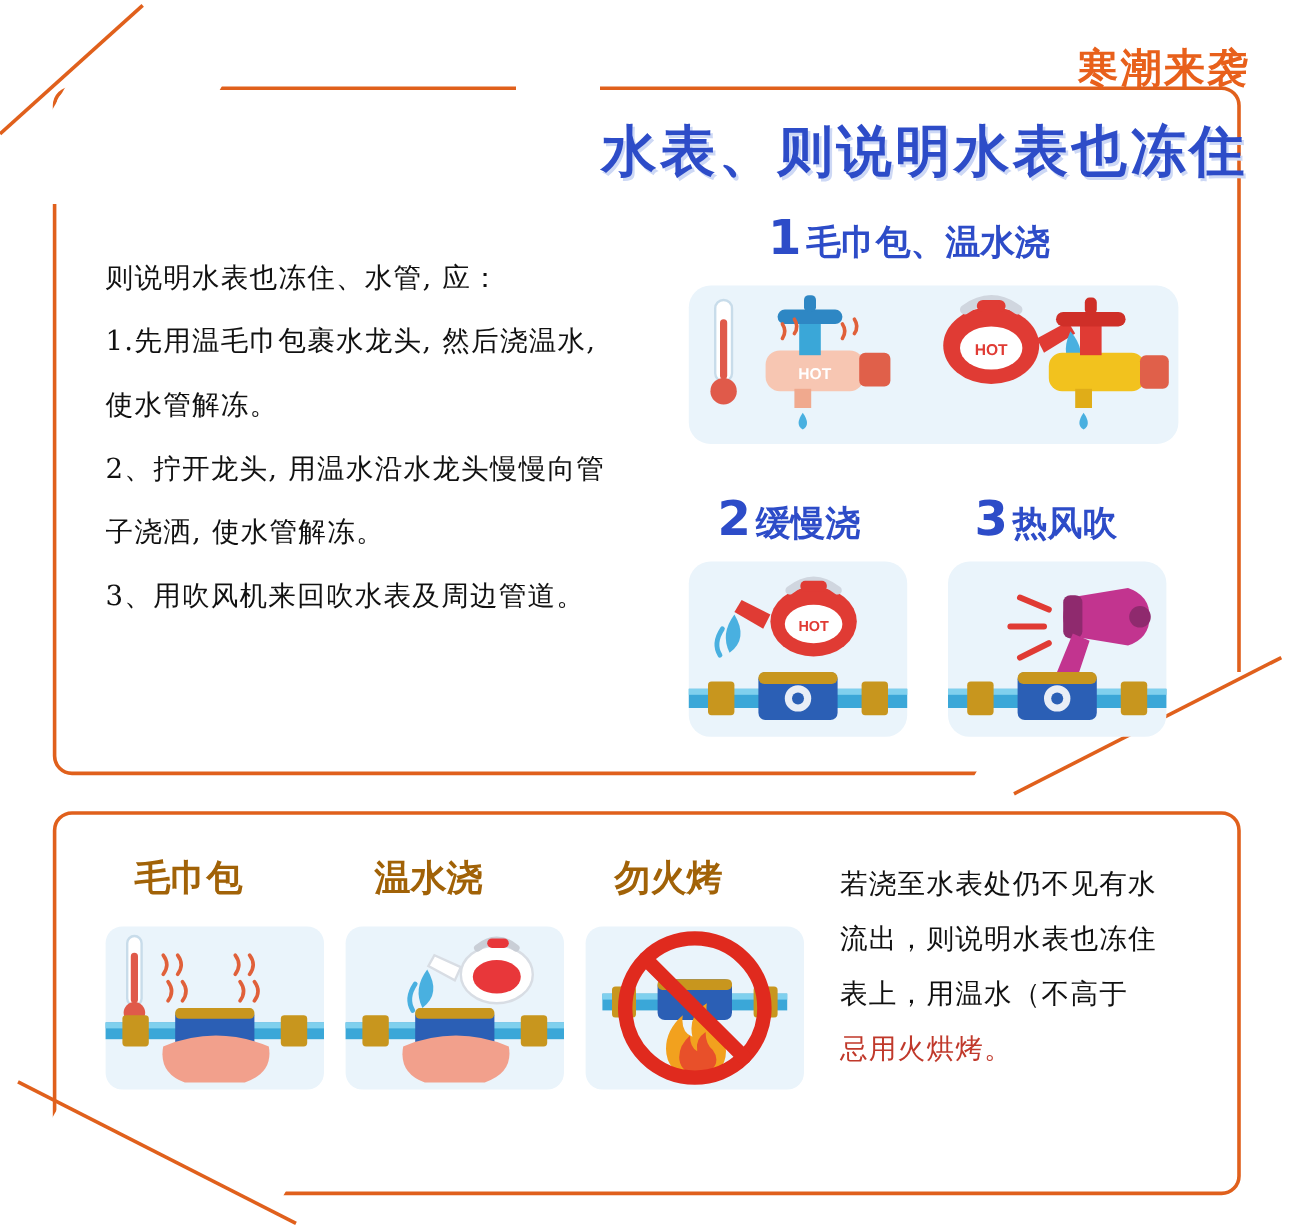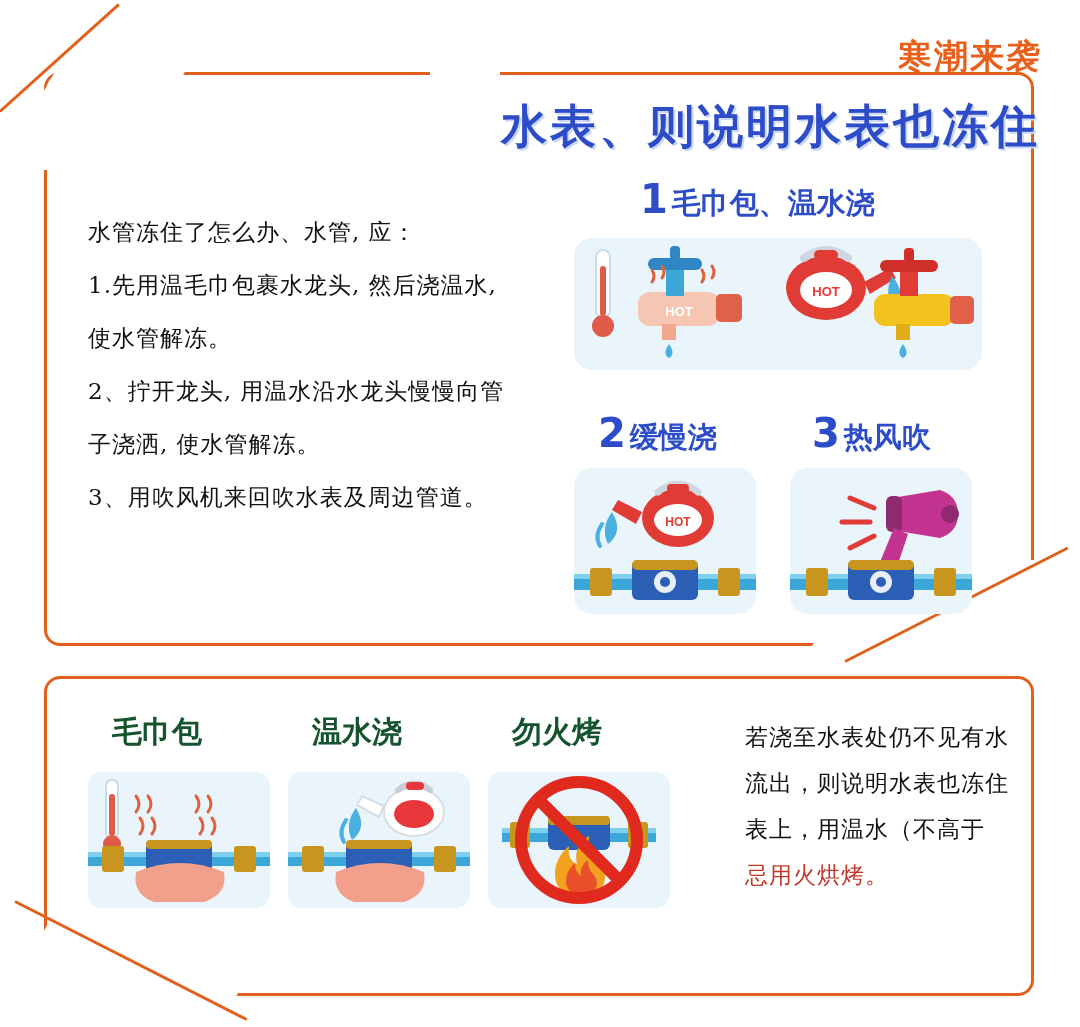--- a/index.html
+++ b/index.html
@@ -115,42 +115,41 @@
     background: #eaf4fb;
     border-radius: 18px;
   }
 
   
   .bot-title {
     position: absolute;
     font-family: "DejaVu Sans", sans-serif;
     font-size: 30px;
     font-weight: bold;
-    color: #14532d;
+    color: #a16207;
     white-space: nowrap;
   }
   .bot-panel {
     position: absolute;
     background: #eaf4fb;
     border-radius: 14px;
     top: 772px;
     width: 182px;
     height: 136px;
   }
   .bot-text {
     position: absolute;
     left: 700px;
     top: 714px;
     width: 318px;
     font-family: "DejaVu Serif", serif;
     font-size: 23px;
     line-height: 46px;
     color: #111111;
     letter-spacing: 1px;
-    margin-left: 45px;
   }
   .warn { color: #c0392b; }
 
   svg { display: block; overflow: visible; }
 </style>
 </head>
 <body>
 
 <div class="frame frame-top"></div>
 <div class="frame frame-bottom"></div>
@@ -161,21 +160,21 @@
 <div class="mask mask-bl"></div>
 
 <div class="slash slash-1"></div>
 <div class="slash slash-2"></div>
 <div class="slash slash-3"></div>
 
 <div class="kicker">寒潮来袭</div>
 <div class="headline">水表、则说明水表也冻住</div>
 
 <div class="body-text">
-  <p>水管冻住了怎么办、水管, 应：</p>
+  <p>则说明水表也冻住、水管, 应：</p>
   <p>1.先用温毛巾包裹水龙头, 然后浇温水,</p>
   <p>使水管解冻。</p>
   <p>2、拧开龙头, 用温水沿水龙头慢慢向管</p>
   <p>子浇洒, 使水管解冻。</p>
   <p>3、用吹风机来回吹水表及周边管道。</p>
 </div>
 
 <div class="step-label" style="left:640px; top:176px;">
   <span class="step-num">1</span><span class="step-text">毛巾包、温水浇</span>
 </div>

